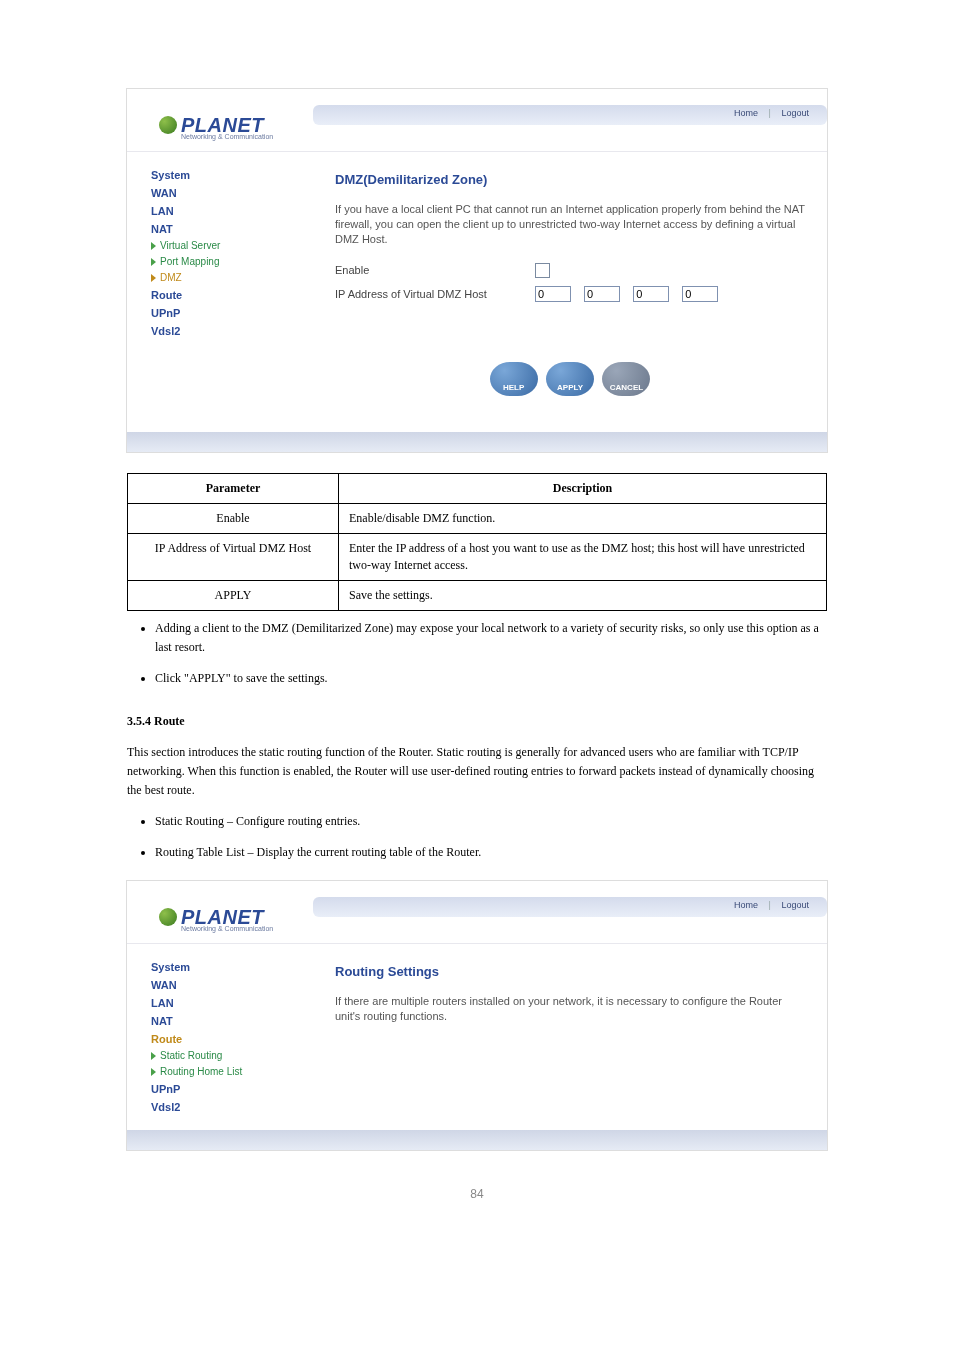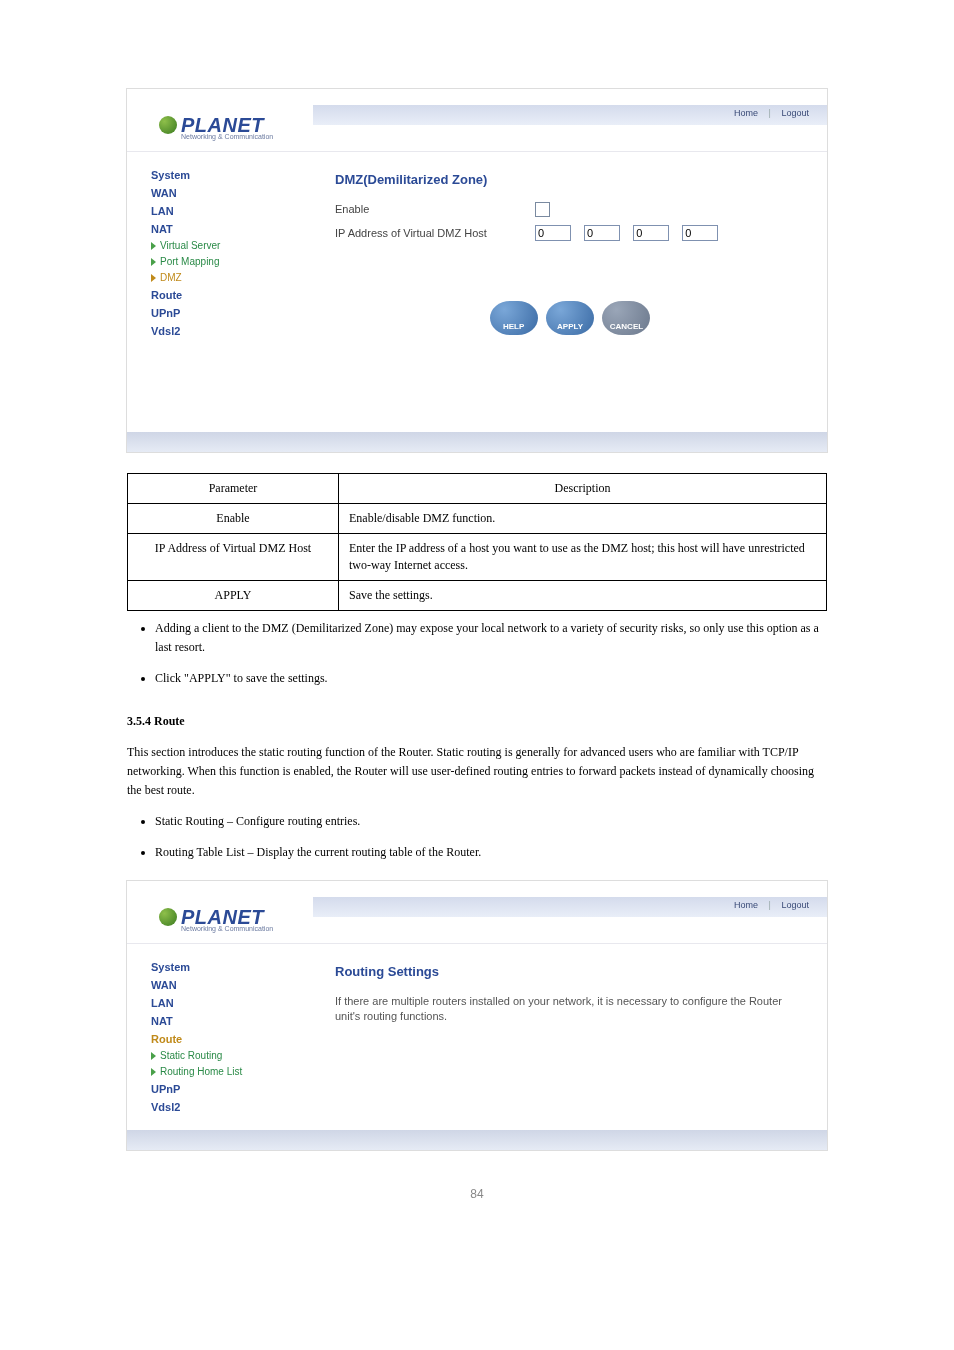--- a/index.html
+++ b/index.html
@@ -7,21 +7,21 @@
   .doc-pad{padding:88px 60px 60px 60px;}
   .shot{border:1px solid #ddd;margin-bottom:20px;background:#fff;width:700px;margin-left:auto;margin-right:auto;}
   .shot-inner{position:relative;}
   .tbar{height:16px;}
   .bbar{height:20px;background:linear-gradient(#cfd6e6,#e6ebf5);}
   .hdr{height:46px;position:relative;border-bottom:1px solid #e8e8ee;}
   .logo{position:absolute;left:32px;top:10px;display:flex;align-items:center;}
   .logo-dot{width:18px;height:18px;border-radius:50%;background:radial-gradient(circle at 30% 30%,#8ebf4a,#3a7a20);margin-right:4px;}
   .logo-txt{font:italic 700 20px/1 Arial;color:#2b4a96;letter-spacing:.5px;}
   .logo-sub{font:7px/1 Arial;color:#6b7aa0;margin-top:2px;margin-left:22px;position:absolute;top:26px;left:32px;}
-  .hdr-strip{position:absolute;top:0;left:186px;right:0;height:20px;background:linear-gradient(#d4dbec,#e9eef8);}
+  .hdr-strip{position:absolute;top:0;left:186px;right:0;height:20px;background:linear-gradient(#d4dbec,#e9eef8);border-radius:6px;}
   .tlinks{position:absolute;top:4px;right:14px;font:9px/1 Arial;color:#394a77;}
   .tlinks span{padding:0 4px;}
   .sep{color:#9aa;}
   .body{display:flex;min-height:280px;}
   .nav{width:186px;padding:14px 18px 14px 24px;box-sizing:border-box;border-right:0;}
   .nav a,.nav div{display:block;font:700 11px/18px Arial;color:#2b4a96;text-decoration:none;}
   .nav .root{color:#2b4a96;}
   .nav .leaf{font:400 10px/16px Arial;color:#2a8a47;margin-left:0;}
   .nav .leaf::before{content:"";display:inline-block;width:0;height:0;border-top:4px solid transparent;border-bottom:4px solid transparent;border-left:5px solid #4aa04a;margin-right:4px;vertical-align:middle;}
   .nav .leaf.sel{color:#c08a1a;}
@@ -35,21 +35,21 @@
   .ip input{width:30px;font:11px Arial;padding:1px 2px;margin-right:10px;border:1px solid #7f91b0;}
   .btnbar{text-align:center;margin-top:60px;}
   .rbtn{display:inline-block;width:48px;height:34px;margin:0 2px;border-radius:50%/60%;position:relative;vertical-align:middle;}
   .rbtn.help{background:radial-gradient(circle at 30% 25%,#7aa7d8,#3a6aa4);}
   .rbtn.apply{background:radial-gradient(circle at 30% 25%,#7aa7d8,#3a6aa4);}
   .rbtn.cancel{background:radial-gradient(circle at 30% 25%,#9aa6b8,#6b788c);}
   .rbtn span{position:absolute;bottom:4px;left:0;right:0;text-align:center;font:700 8px/1 Arial;color:#fff;}
   
   .ptable{width:700px;margin:0 auto 8px auto;border-collapse:collapse;font:12px/17px "Times New Roman",serif;color:#000;}
   .ptable th,.ptable td{border:1px solid #000;padding:6px 10px;vertical-align:top;}
-  .ptable th{font-weight:400;text-align:center;}
+  .ptable th{font-weight:700;text-align:center;}
   .ptable .pcol{width:190px;text-align:center;}
   
   .narr{width:700px;margin:0 auto;font:12px/19px "Times New Roman",serif;color:#000;}
   .narr ul{margin:6px 0 18px 0;padding-left:28px;}
   .narr li{margin-bottom:12px;}
   .narr p{margin:12px 0;}
   .sectno{font-weight:700;margin-top:24px;margin-bottom:6px;}
   .page-num{position:absolute;bottom:30px;left:0;right:0;text-align:center;font:12px Arial;color:#888;}
 </style>
 </head>
@@ -83,20 +83,21 @@
             <div class="root">NAT</div>
             <div class="leaf">Virtual Server</div>
             <div class="leaf">Port Mapping</div>
             <div class="leaf sel">DMZ</div>
             <div class="root">Route</div>
             <div class="root">UPnP</div>
             <div class="root">Vdsl2</div>
           </div>
           <div class="main">
             <div class="h1">DMZ(Demilitarized Zone)</div>
+            <p class="desc">If you have a local client PC that cannot run an Internet application properly from behind the NAT firewall, you can open the client up to unrestricted two-way Internet access by defining a virtual DMZ Host.</p>
             <div class="frow">
               <div class="lbl">Enable</div>
               <span class="cbx"></span>
             </div>
             <div class="frow">
               <div class="lbl">IP Address of Virtual DMZ Host</div>
               <span class="ip">
                 <input value="0" style="">
                 <input value="0" style="">
                 <input value="0" style="">

